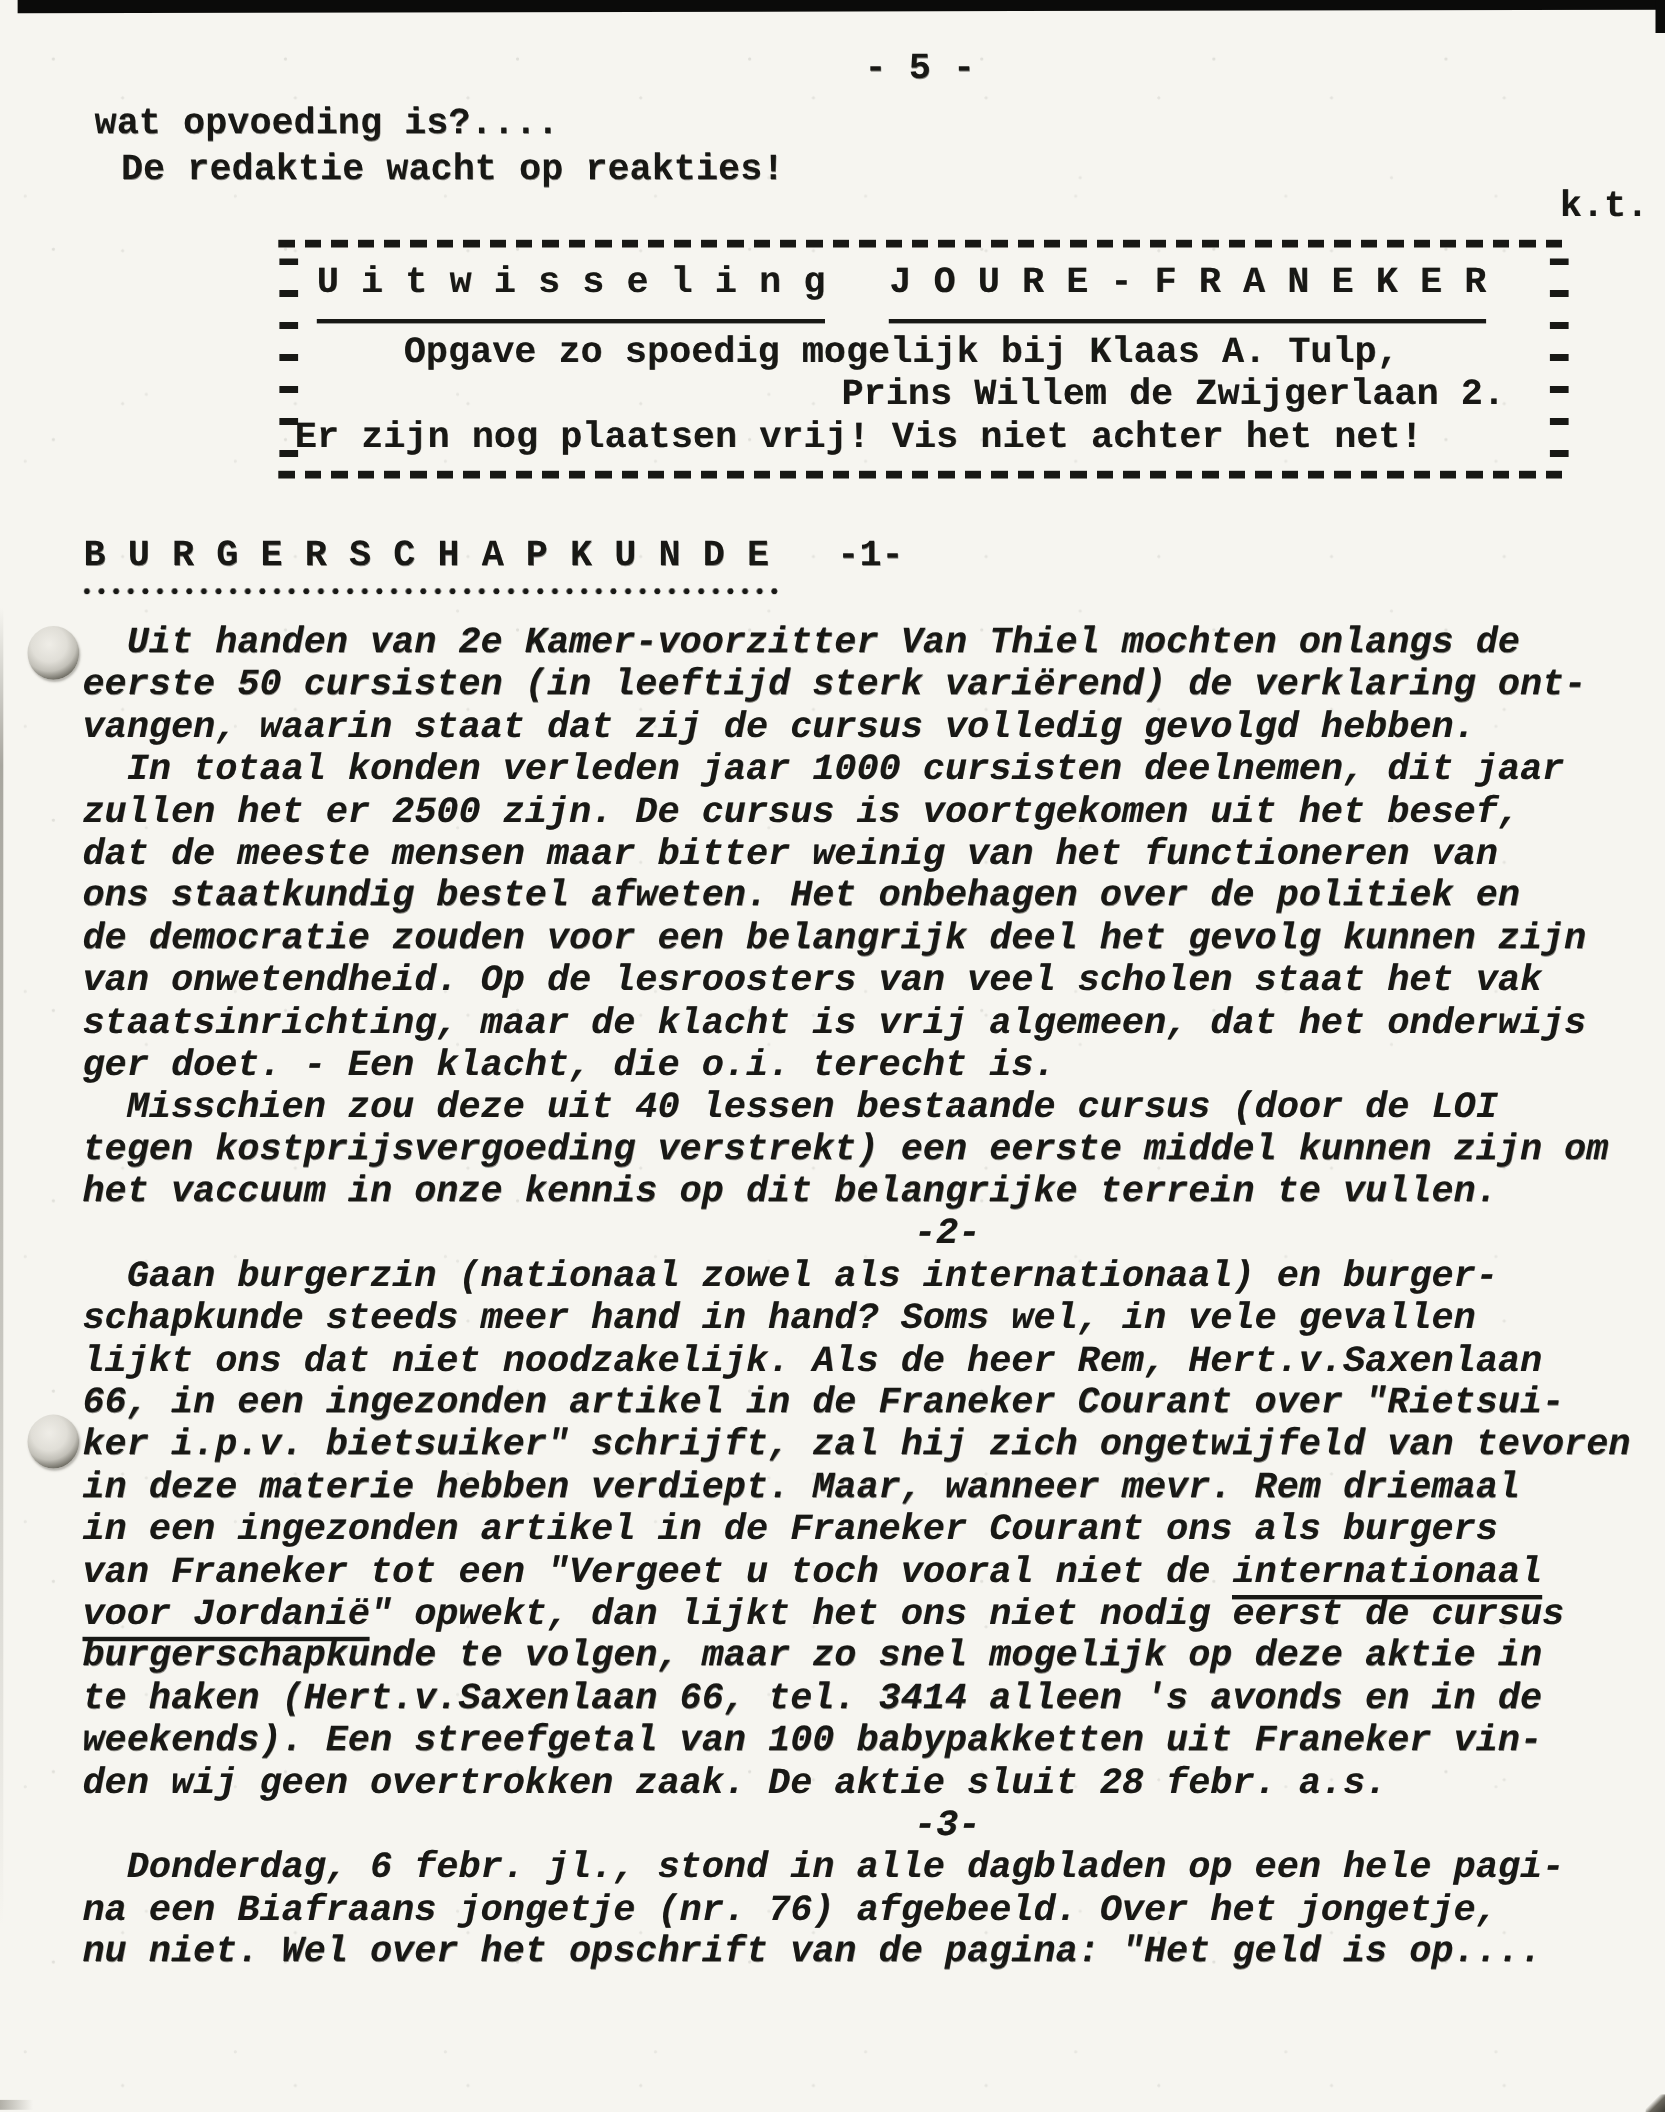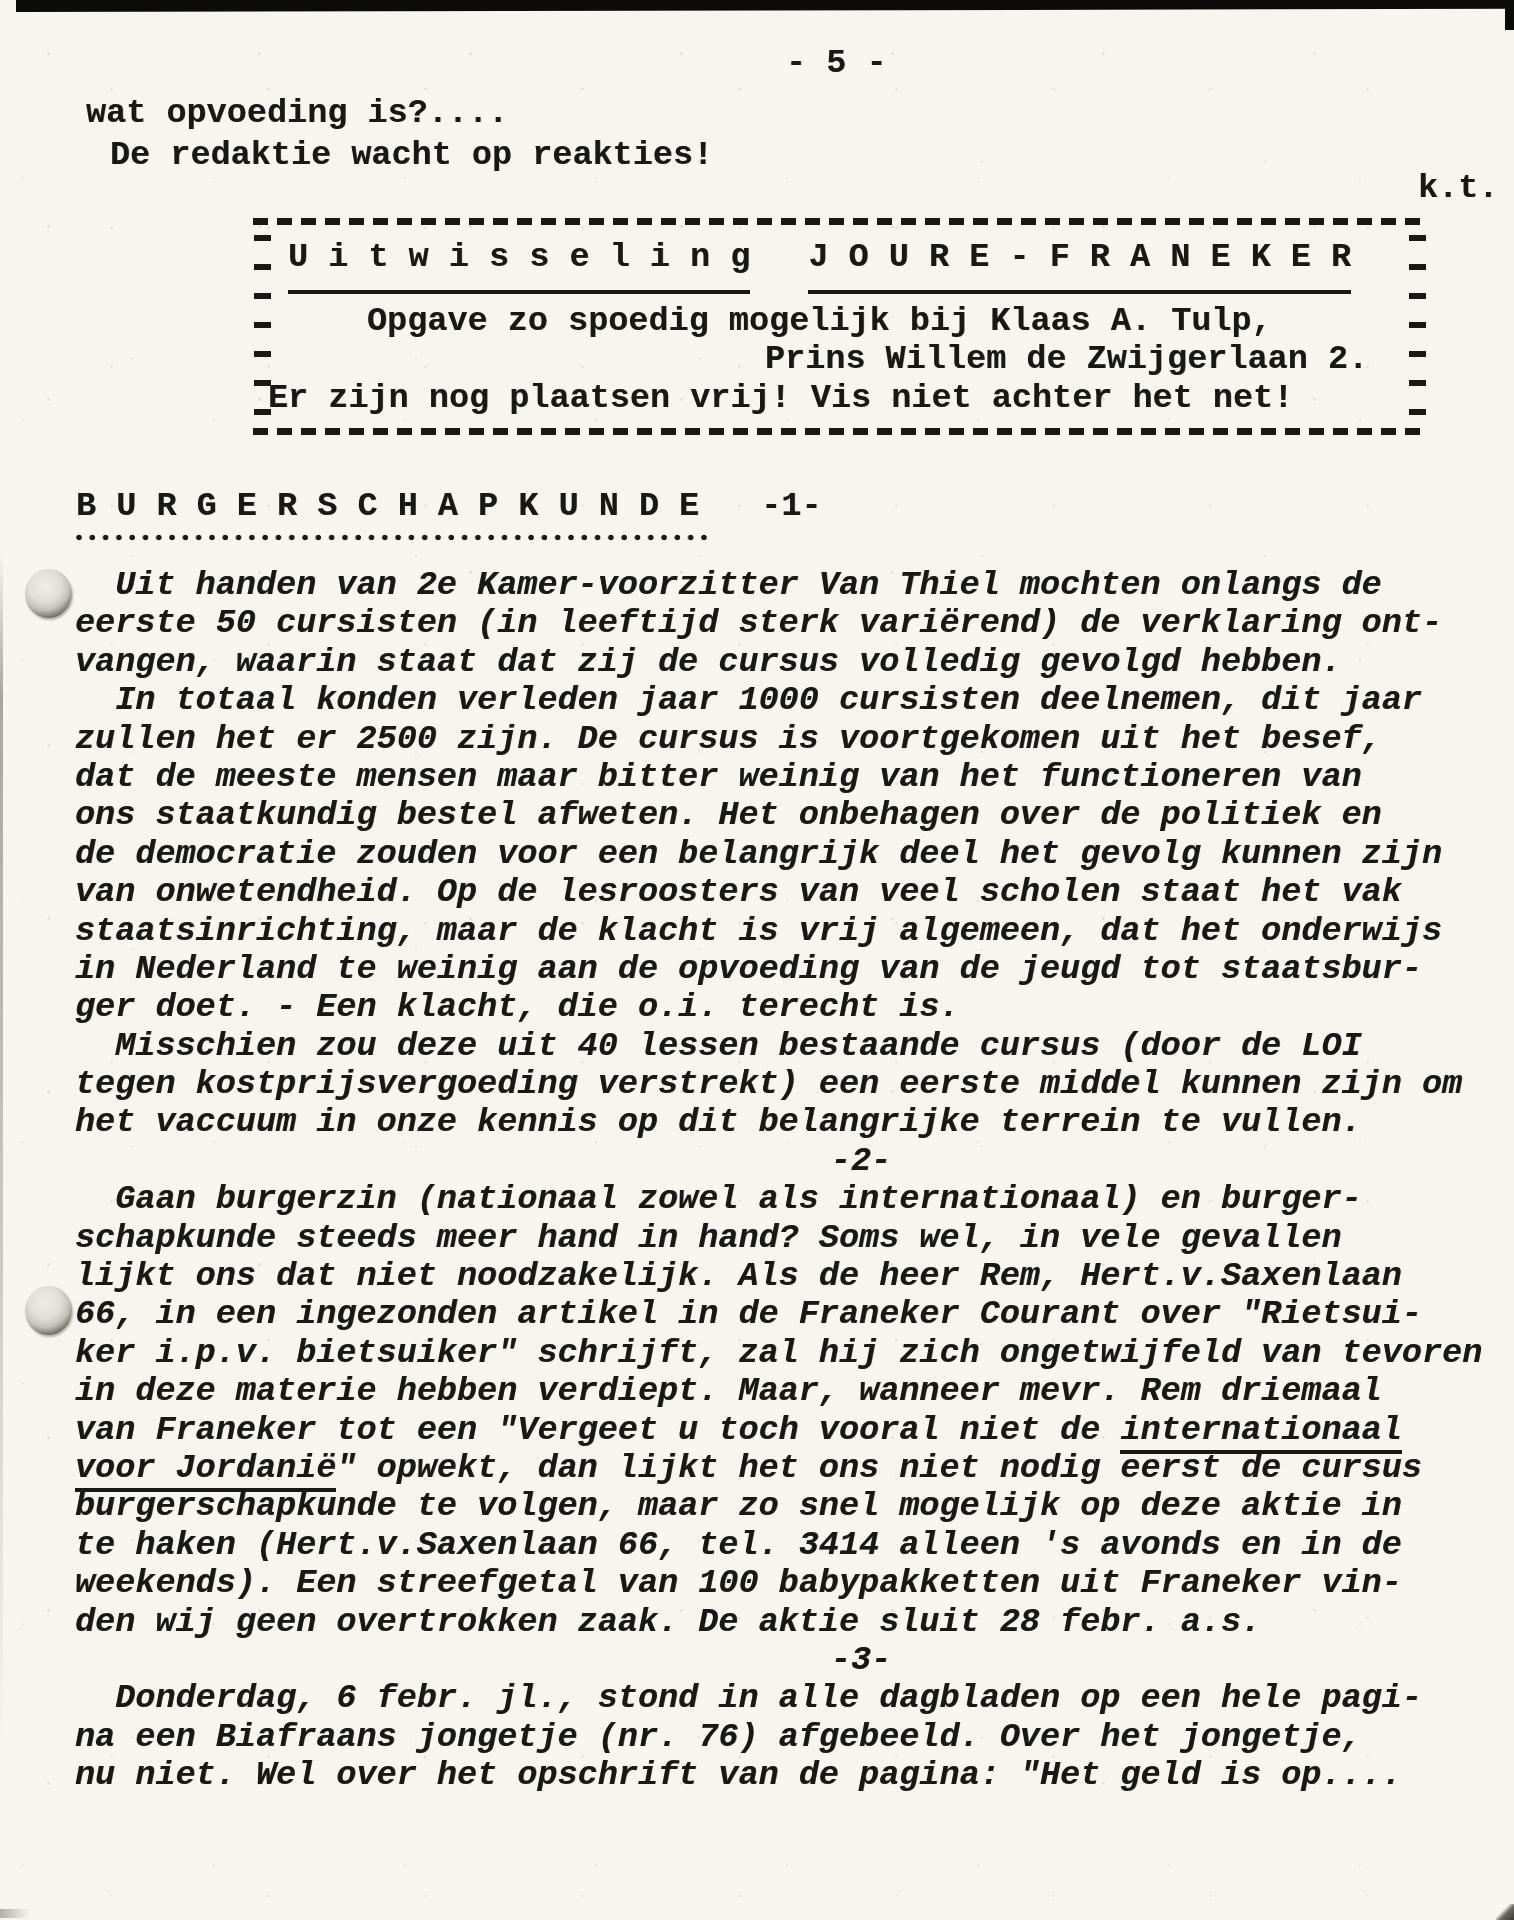--- a/index.html
+++ b/index.html
@@ -105,32 +105,32 @@
       <div class="bline">  Uit handen van 2e Kamer-voorzitter Van Thiel mochten onlangs de</div>
       <div class="bline">eerste 50 cursisten (in leeftijd sterk variërend) de verklaring ont-</div>
       <div class="bline">vangen, waarin staat dat zij de cursus volledig gevolgd hebben.</div>
       <div class="bline">  In totaal konden verleden jaar 1000 cursisten deelnemen, dit jaar</div>
       <div class="bline">zullen het er 2500 zijn. De cursus is voortgekomen uit het besef,</div>
       <div class="bline">dat de meeste mensen maar bitter weinig van het functioneren van</div>
       <div class="bline">ons staatkundig bestel afweten. Het onbehagen over de politiek en</div>
       <div class="bline">de democratie zouden voor een belangrijk deel het gevolg kunnen zijn</div>
       <div class="bline">van onwetendheid. Op de lesroosters van veel scholen staat het vak</div>
       <div class="bline">staatsinrichting, maar de klacht is vrij algemeen, dat het onderwijs</div>
-      <div class="bline">in Nederland te weinig aan de opvoeding van de jeugd tot staatsbur-</div>
       <div class="bline">ger doet. - Een klacht, die o.i. terecht is.</div>
       <div class="bline">  Misschien zou deze uit 40 lessen bestaande cursus (door de LOI</div>
       <div class="bline">tegen kostprijsvergoeding verstrekt) een eerste middel kunnen zijn om</div>
       <div class="bline">het vaccuum in onze kennis op dit belangrijke terrein te vullen.</div>
       <div class="bline center">-2-</div>
       <div class="bline">  Gaan burgerzin (nationaal zowel als internationaal) en burger-</div>
       <div class="bline">schapkunde steeds meer hand in hand? Soms wel, in vele gevallen</div>
       <div class="bline">lijkt ons dat niet noodzakelijk. Als de heer Rem, Hert.v.Saxenlaan</div>
       <div class="bline">66, in een ingezonden artikel in de Franeker Courant over "Rietsui-</div>
       <div class="bline">ker i.p.v. bietsuiker" schrijft, zal hij zich ongetwijfeld van tevoren</div>
       <div class="bline">in deze materie hebben verdiept. Maar, wanneer mevr. Rem driemaal</div>
+      <div class="bline">in een ingezonden artikel in de Franeker Courant ons als burgers</div>
       <div class="bline"><span>van Franeker tot een "Vergeet u toch vooral niet de </span><span class="u">internationaal</span></div>
       <div class="bline"><span class="u">voor Jordanië</span><span>" opwekt, dan lijkt het ons niet nodig eerst de cursus</span></div>
       <div class="bline">burgerschapkunde te volgen, maar zo snel mogelijk op deze aktie in</div>
       <div class="bline">te haken (Hert.v.Saxenlaan 66, tel. 3414 alleen 's avonds en in de</div>
       <div class="bline">weekends). Een streefgetal van 100 babypakketten uit Franeker vin-</div>
       <div class="bline">den wij geen overtrokken zaak. De aktie sluit 28 febr. a.s.</div>
       <div class="bline center">-3-</div>
       <div class="bline">  Donderdag, 6 febr. jl., stond in alle dagbladen op een hele pagi-</div>
       <div class="bline">na een Biafraans jongetje (nr. 76) afgebeeld. Over het jongetje,</div>
       <div class="bline">nu niet. Wel over het opschrift van de pagina: "Het geld is op....</div>

